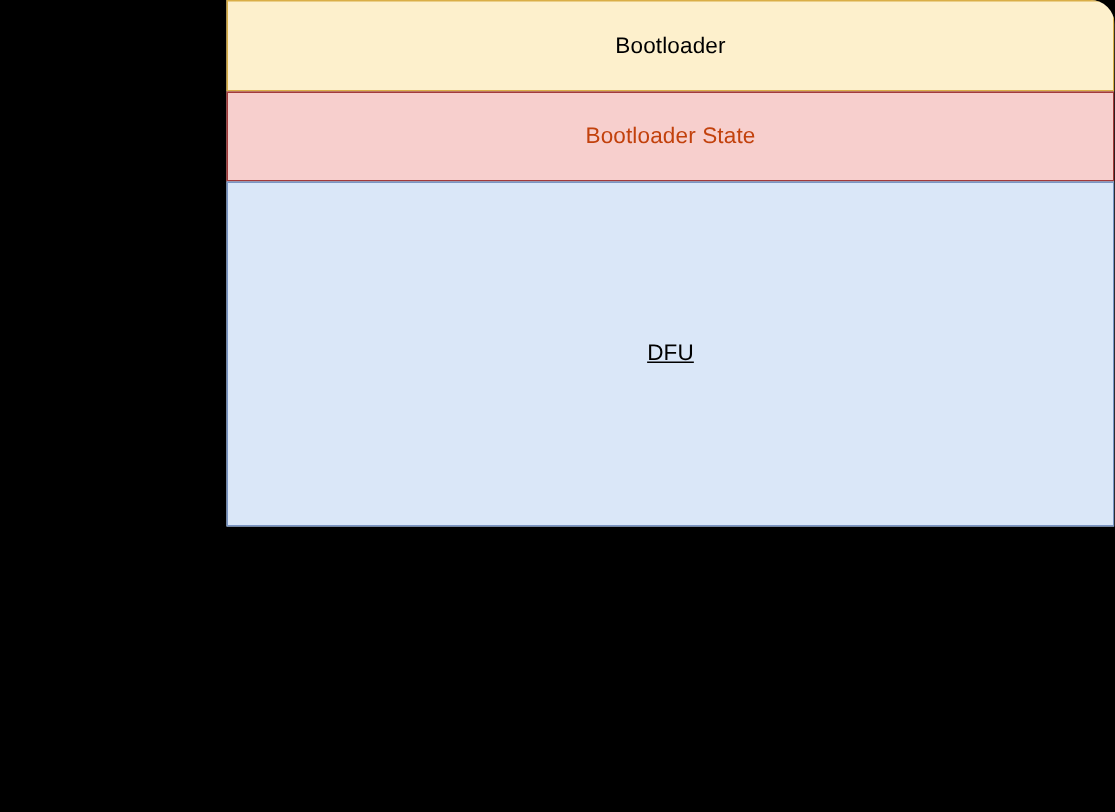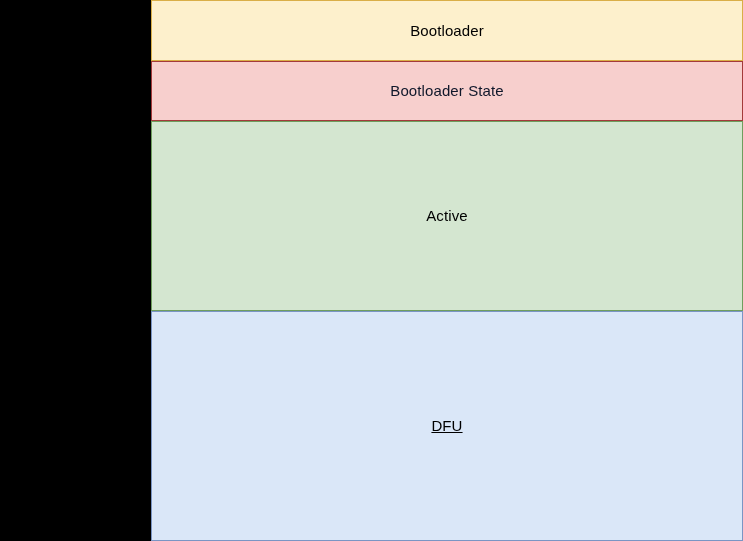--- a/index.html
+++ b/index.html
@@ -59,36 +59,33 @@
     color: #000000;
     line-height: 1.2;
     text-align: center;
     letter-spacing: 0.1px;
     white-space: nowrap;
   }
 </style>
 </head>
 <body>
 
-<div id="stage" style="width: 743px; height: 541px; background: rgb(0, 0, 0);">
+<div id="stage" style="width: 743px; height: 541px; background: rgb(0, 0, 0); border-radius: 16px;">
 
   <div id="gutter" style="width: 151px; height: 541px; background: rgb(0, 0, 0);"></div>
 
   <div id="layout-column" style="left: 151px; width: 592px; height: 541px;">
 
     <div class="partition-block" style="height: 61px; flex: 0 0 61px; background: rgb(253, 240, 204); border-color: rgb(217, 174, 71);">
       <span class="partition-label" style="color: rgb(0, 0, 0);">Bootloader</span>
     </div>
 
     <div class="partition-block" style="height: 60px; flex: 0 0 60px; background: rgb(247, 207, 205); border-color: rgb(163, 58, 58);">
-      <span class="partition-label" style="color: #0f172a;">Bootloader State</span>
+      <span class="partition-label" style="color: #c2410c;">Bootloader State</span>
     </div>
 
-    <div class="partition-block" style="height: 190px; flex: 0 0 190px; background: rgb(212, 230, 208); border-color: rgb(111, 158, 94);">
-      <span class="partition-label" style="color: rgb(0, 0, 0);">Active</span>
-    </div>
 
     <div class="partition-block" style="height: 230px; flex: 0 0 230px; background: rgb(218, 231, 248); border-color: rgb(122, 149, 196); text-decoration: underline;">
       <span class="partition-label" style="color: rgb(0, 0, 0);">DFU</span>
     </div>
 
   </div>
 </div>
 
 </body></html>

